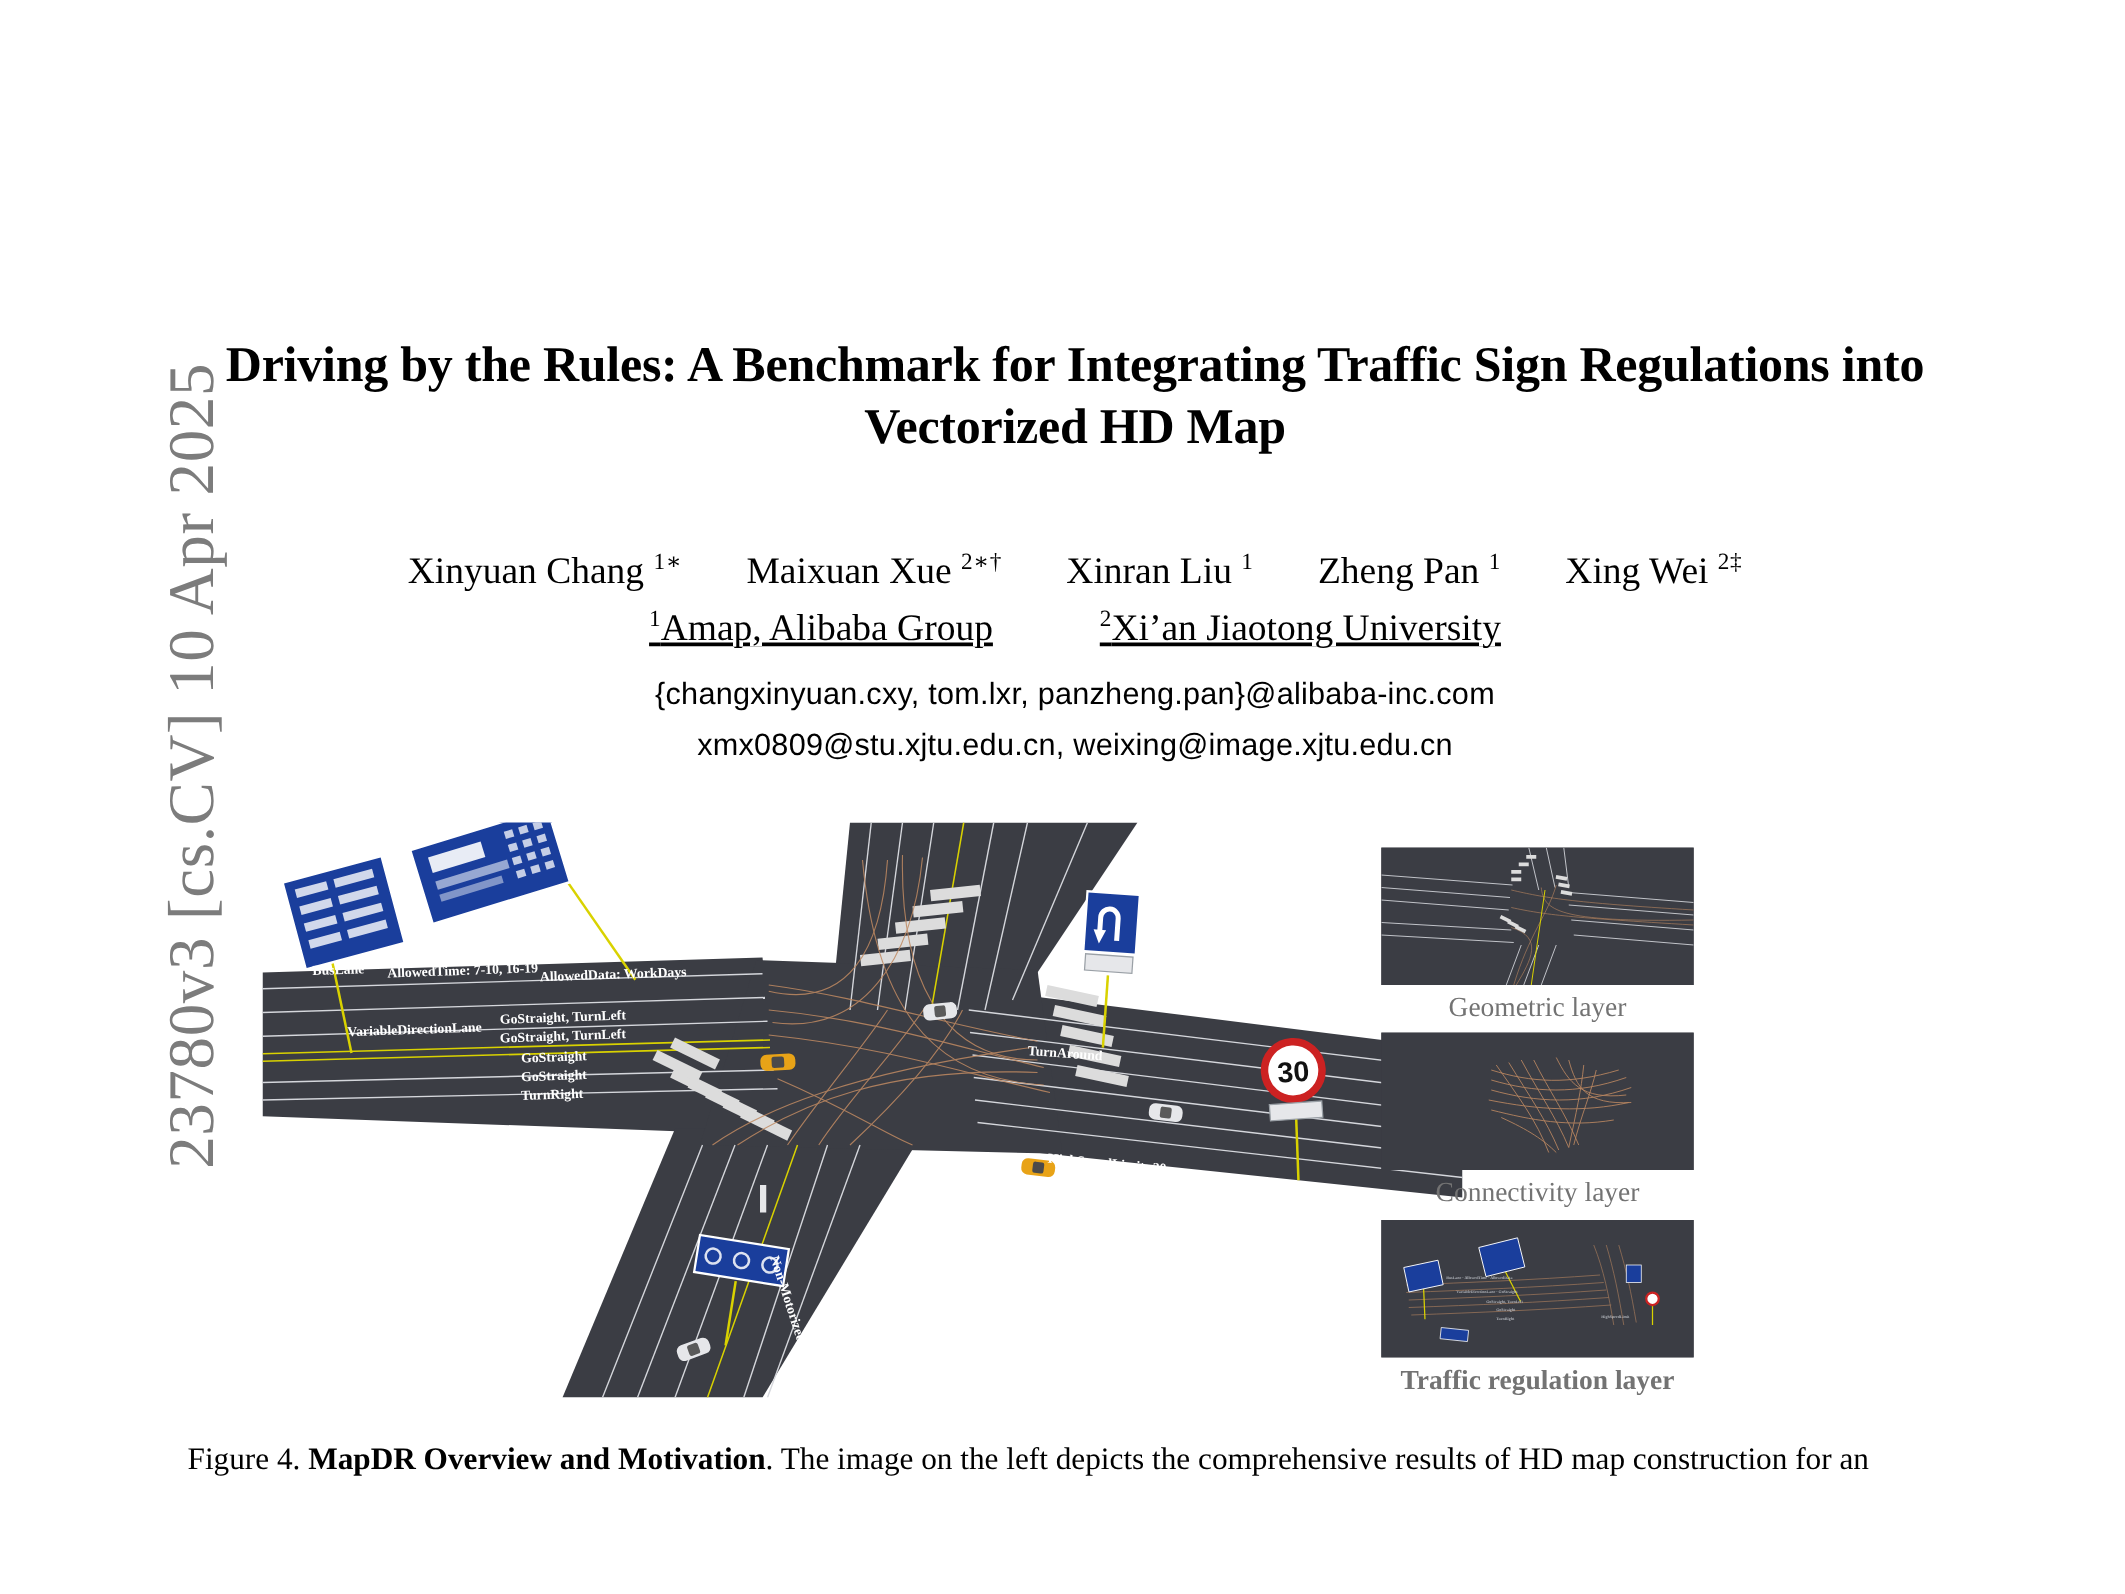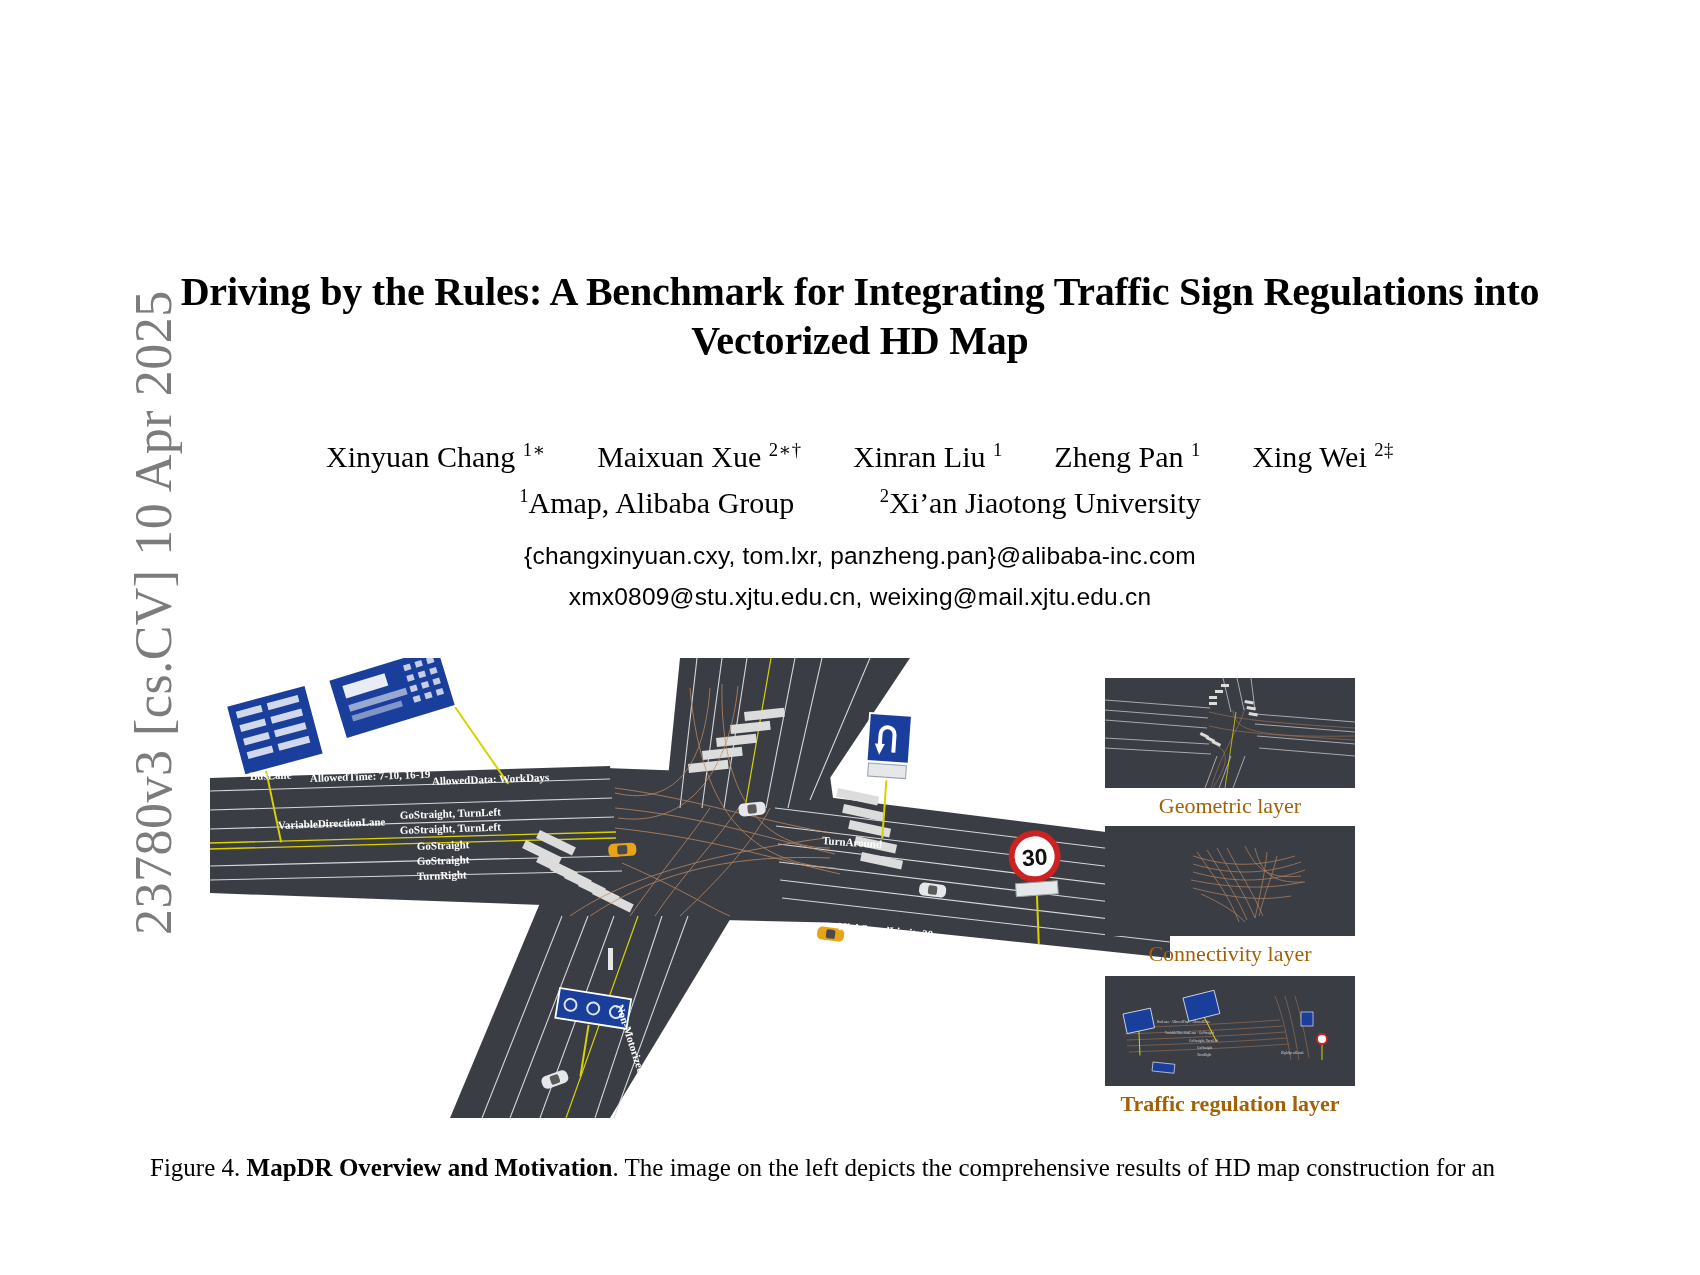--- a/index.html
+++ b/index.html
@@ -72,21 +72,21 @@
     line-height: 0;
   }
   .author .supmark { letter-spacing: 0.5px; }
 
   #affil-row {
     margin-top: 16px;
     font-size: 30px;
     line-height: 1.0;
     white-space: nowrap;
   }
-  .aff { display: inline-block; }
+  .aff { display: inline-block; text-decoration: underline; }
   #aff-1 { margin-right: 78px; }
 
   .email-row {
     font-family: Liberation Sans, sans-serif;
     font-size: 24.5px;
     letter-spacing: 0.2px;
     text-align: center;
     white-space: nowrap;
   }
   #email-1 { margin-top: 24px; }
@@ -118,21 +118,21 @@
   .side-panel {
     width: 250px;
     background: #3b3d44;
     position: relative;
     overflow: hidden;
   }
   .side-caption {
     text-align: center;
     font-size: 22px;
     margin-top: 5px;
-    color: #a16207;
+    color: #737373;
     white-space: nowrap;
   }
   #panel-geo-wrap { top: 30px; }
   #panel-con-wrap { top: 178px; }
   #panel-reg-wrap { top: 328px; font-weight: bold; }
   #panel-geo, #panel-con, #panel-reg { height: 110px; }
 
   
   #figure-caption {
     position: absolute;
@@ -169,21 +169,21 @@
       <span class="author"><span>Zheng Pan</span> <sup class="supmark">1</sup></span>
       <span class="author"><span>Xing Wei</span> <sup class="supmark">2‡</sup></span>
     </div>
 
     <div id="affil-row">
       <span class="aff" id="aff-1"><sup>1</sup><span>Amap, Alibaba Group</span></span>
       <span class="aff" id="aff-2"><sup>2</sup><span>Xi’an Jiaotong University</span></span>
     </div>
 
     <div class="email-row" id="email-1">{changxinyuan.cxy, tom.lxr, panzheng.pan}@alibaba-inc.com</div>
-    <div class="email-row" id="email-2">xmx0809@stu.xjtu.edu.cn, weixing@mail.xjtu.edu.cn</div>
+    <div class="email-row" id="email-2">xmx0809@stu.xjtu.edu.cn, weixing@image.xjtu.edu.cn</div>
   </div>
 
   <div id="figure-area">
 
     <div id="main-scene">
       <svg viewBox="0 0 960 460" width="960" height="460">
         <defs>
           <clipPath id="clipAll">
               <rect x="0" y="0" width="960" height="460"></rect>
             </clipPath>

